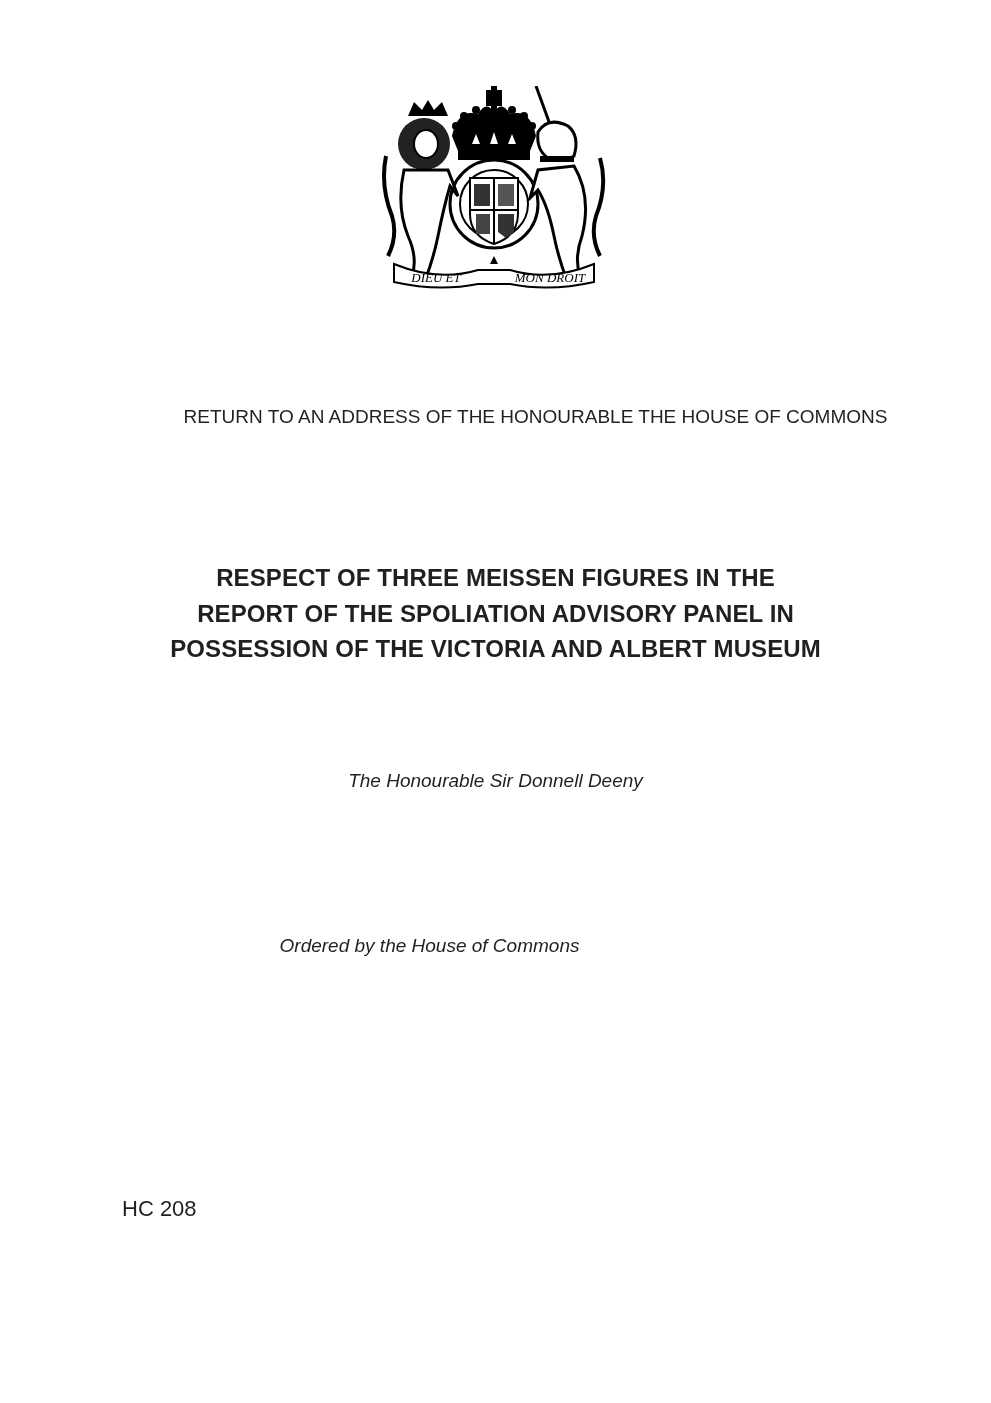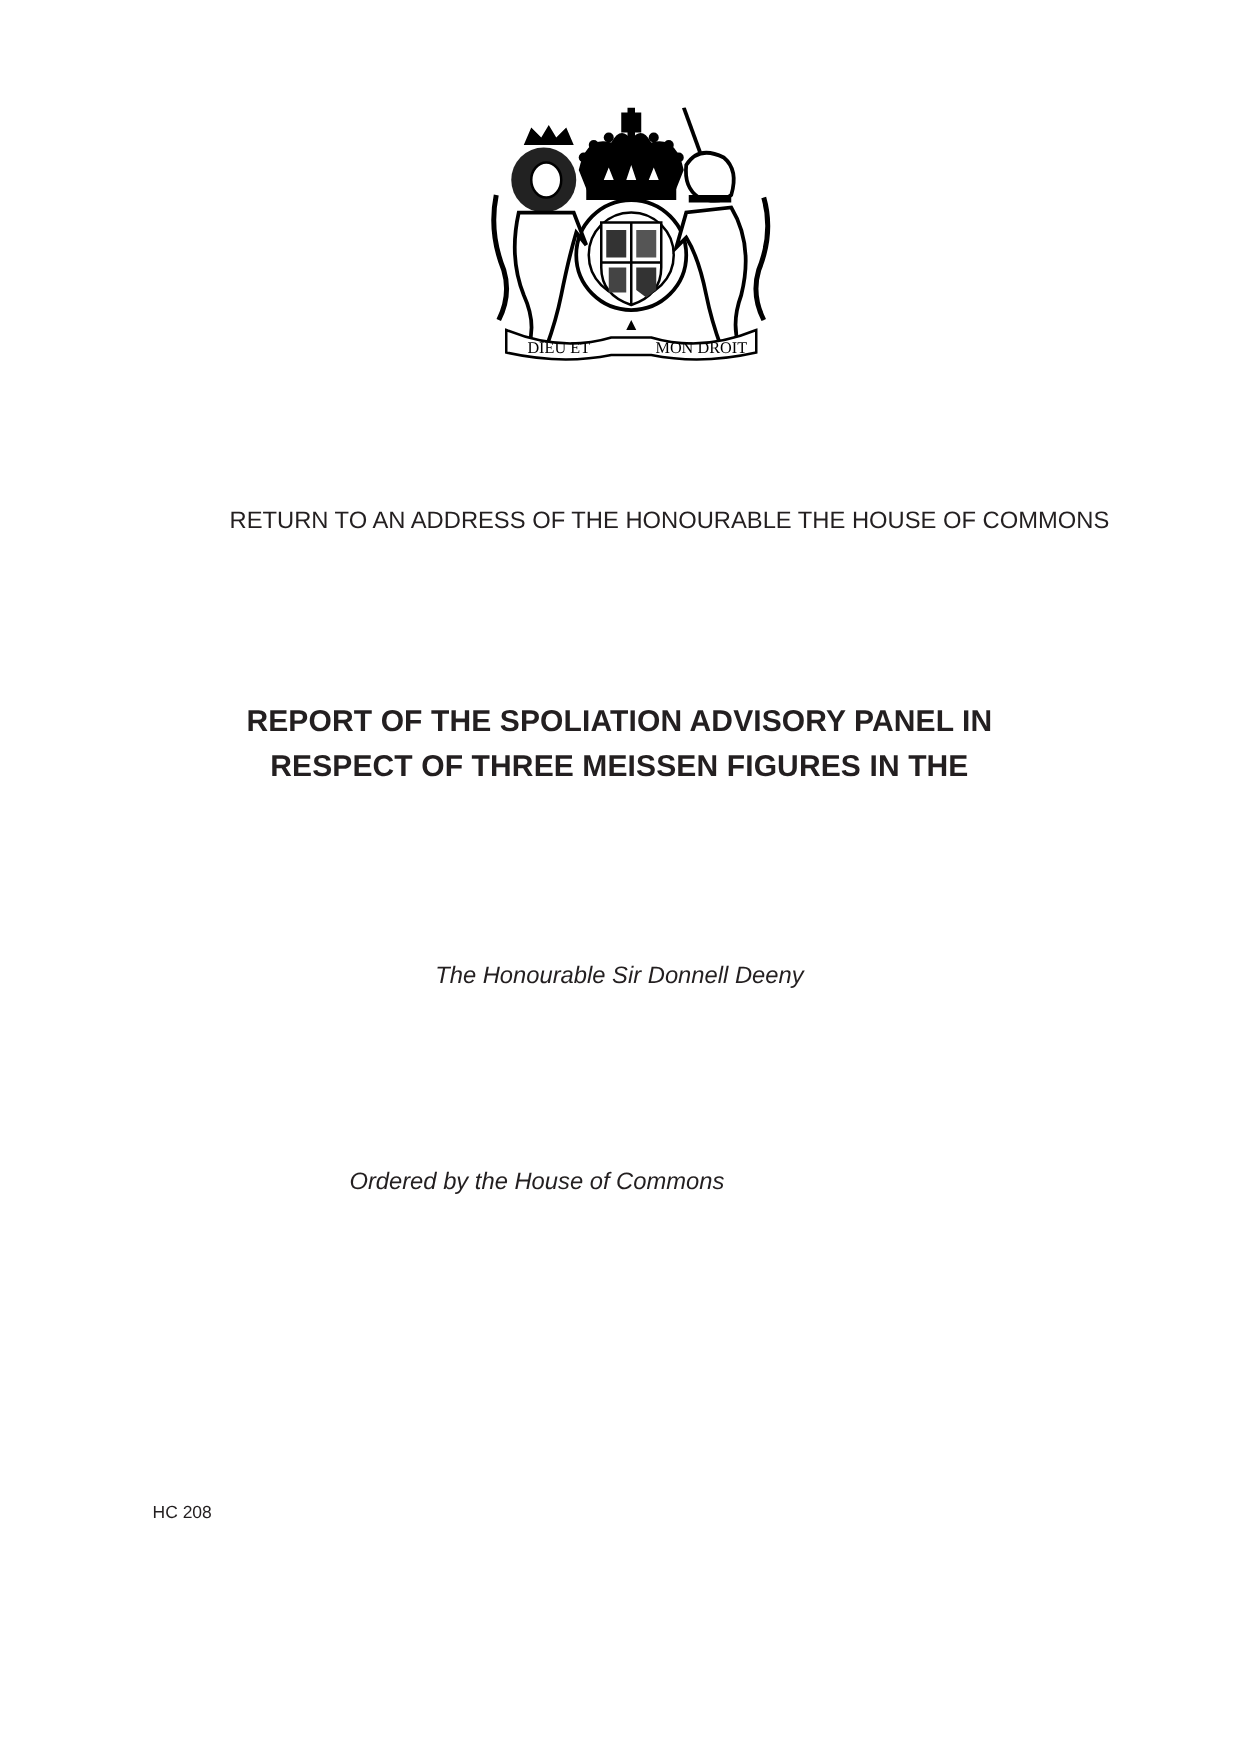--- a/index.html
+++ b/index.html
@@ -10,24 +10,25 @@
     body {
       width: 991px;
       height: 1403px;
       position: relative;
       overflow: hidden;
       font-family: "Liberation Sans", sans-serif;
       color: #231f20;
     }
     .crest {
       position: absolute;
-      left: 389px;
+      left: 378px;
       top: 86px;
       width: 232px;
       height: 206px;
+      font-style: italic;
     }
     .return-block {
       position: absolute;
       left: 0;
       top: 404px;
       width: 991px;
       text-align: center;
       font-size: 19px;
       line-height: 26px;
       color: #231f20;
@@ -63,21 +64,21 @@
       width: 859px;
       text-align: center;
       font-size: 19px;
       font-style: italic;
       line-height: 24px;
     }
     .hc-number {
       position: absolute;
       left: 122px;
       top: 1197px;
-      font-size: 14px;
+      font-size: 22px;
       line-height: 24px;
     }
     .line { display: block; }
   </style>
 </head>
 <body>
 
 <div class="crest">
   <svg width="232" height="206" viewBox="0 0 232 206" xmlns="http://www.w3.org/2000/svg">
 
@@ -130,22 +131,23 @@
       <path d="M112 178 l4 -8 l4 8 z" fill="#000"></path>
     </g>
   </svg>
 </div>
 
 <div class="return-block">
   <span class="line">RETURN TO AN ADDRESS OF THE HONOURABLE THE HOUSE OF COMMONS</span>
 </div>
 
 <div class="report-title">
+  <span class="line">RESPECT OF THREE MEISSEN FIGURES IN THE</span>
   <span class="line">REPORT OF THE SPOLIATION ADVISORY PANEL IN</span>
-  <span class="line">RESPECT OF THREE MEISSEN FIGURES IN THE</span>
+  <span class="line">POSSESSION OF THE VICTORIA AND ALBERT MUSEUM</span>
 </div>
 
 <div class="author">The Honourable Sir Donnell Deeny</div>
 
 <div class="ordered">
   <span class="line">Ordered by the House of Commons</span>
 </div>
 
 <div class="hc-number">HC 208</div>
 

